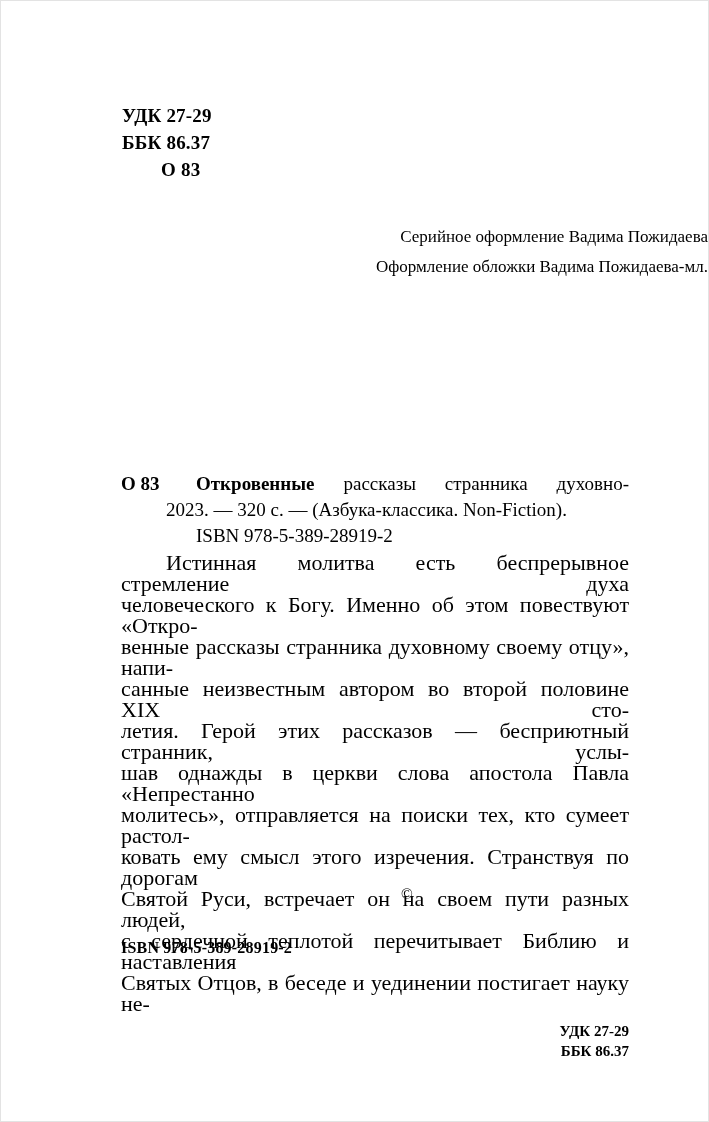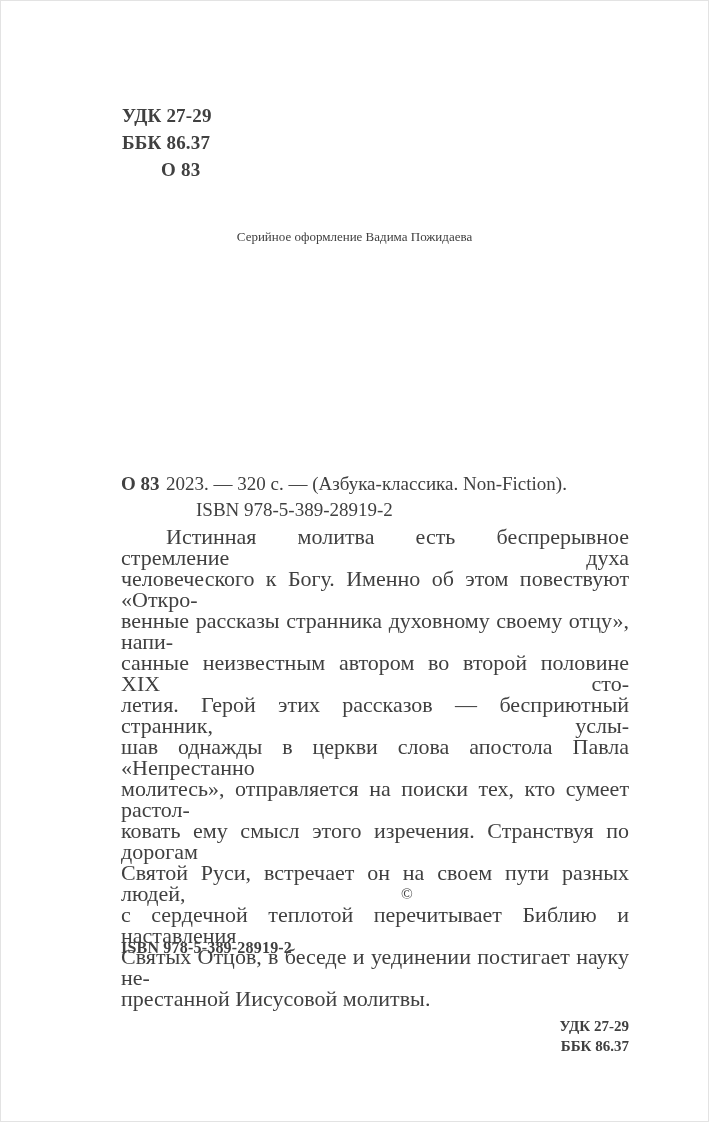--- a/index.html
+++ b/index.html
@@ -6,21 +6,21 @@
   html, body { background: #ffffff; }
   body { display: flex; justify-content: center; }
 
   .page {
     position: relative;
     width: 709px;
     height: 1122px;
     background: #ffffff;
     border: 1px solid #e3e3e3;
     font-family: "Liberation Serif", "DejaVu Serif", serif;
-    color: #404040;
+    color: #000000;
     overflow: hidden;
   }
 
   
   .top-codes {
     position: absolute;
     left: 121px;
     top: 101px;
     font-size: 19px;
     font-weight: bold;
@@ -28,22 +28,22 @@
     letter-spacing: 0.2px;
   }
   .top-codes .code-indent { padding-left: 39px; }
 
   
   .credits {
     position: absolute;
     left: 0;
     top: 221px;
     width: 100%;
-    text-align: center;
-    font-size: 13px;
+    text-align: right;
+    font-size: 17px;
     line-height: 30px;
   }
 
   
   .main-block {
     position: absolute;
     left: 120px;
     top: 470px;
     width: 508px;
   }
@@ -111,45 +111,46 @@
 <div class="page">
 
   <div class="top-codes">
     <div>УДК 27-29</div>
     <div>ББК 86.37</div>
     <div class="code-indent">О 83</div>
   </div>
 
   <div class="credits">
     <div>Серийное оформление Вадима Пожидаева</div>
+    <div>Оформление обложки Вадима Пожидаева-мл.</div>
   </div>
 
   <div class="main-block">
 
     <div class="bib">
       <div class="bib-code">О 83</div>
       <div class="bib-text">
+        <div class="bib-line1 just-line"><span class="bold">Откровенные</span><span> рассказы странника духовно-</span></div>
         <div>2023. — 320 с. — (Азбука-классика. Non-Fiction).</div>
         <div class="bib-isbn">ISBN 978-5-389-28919-2</div>
       </div>
     </div>
 
     <div class="annotation">
       <div class="annotation-body">Истинная молитва есть беспрерывное стремление духа
 человеческого к Богу. Именно об этом повествуют «Откро-
 венные рассказы странника духовному своему отцу», напи-
 санные неизвестным автором во второй половине XIX сто-
 летия. Герой этих рассказов — бесприютный странник, услы-
 шав однажды в церкви слова апостола Павла «Непрестанно
 молитесь», отправляется на поиски тех, кто сумеет растол-
 ковать ему смысл этого изречения. Странствуя по дорогам
 Святой Руси, встречает он на своем пути разных людей,
 с сердечной теплотой перечитывает Библию и наставления
 Святых Отцов, в беседе и уединении постигает науку не-</div>
-      <div class="annotation-last">престанной Иисусовой молитвы.</div>
     </div>
 
     <div class="codes-right">
       <div>УДК 27-29</div>
       <div>ББК 86.37</div>
     </div>
 
   </div>
 
   <div class="copyright">

